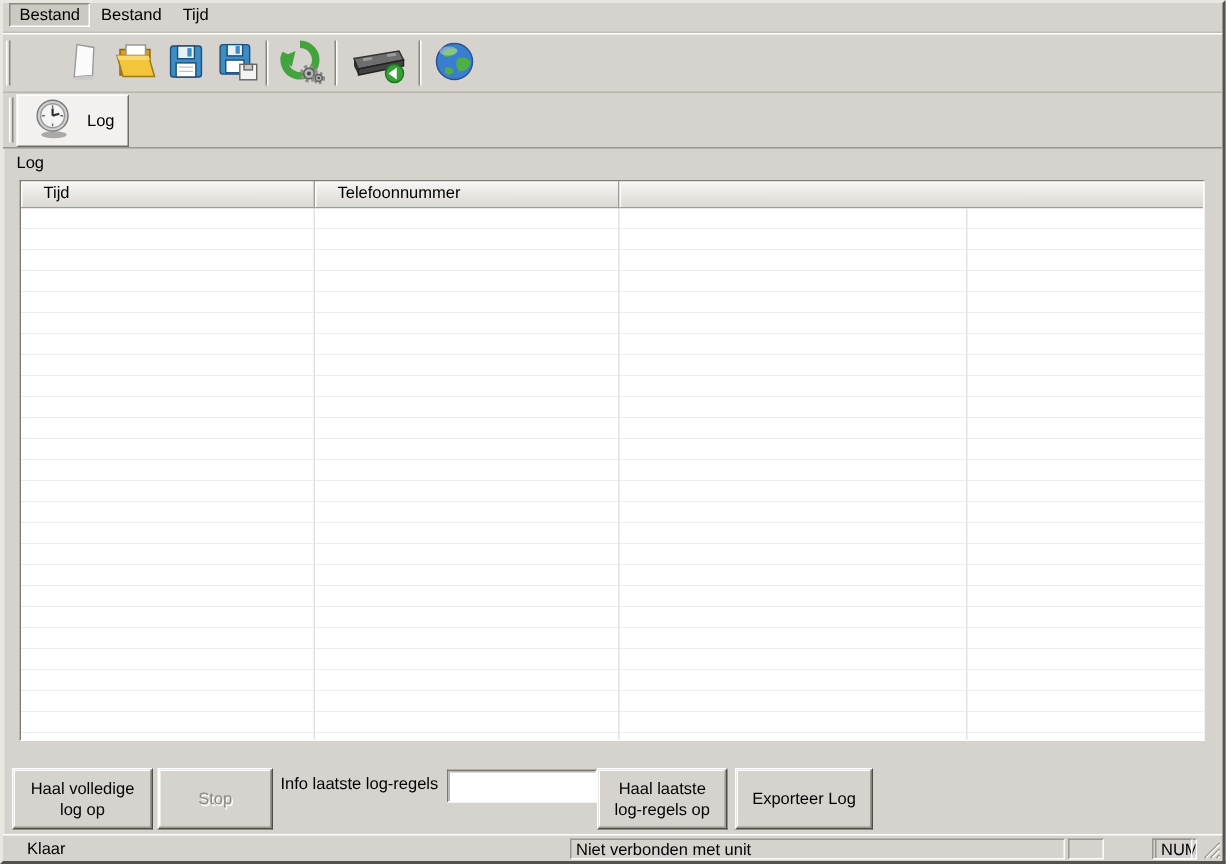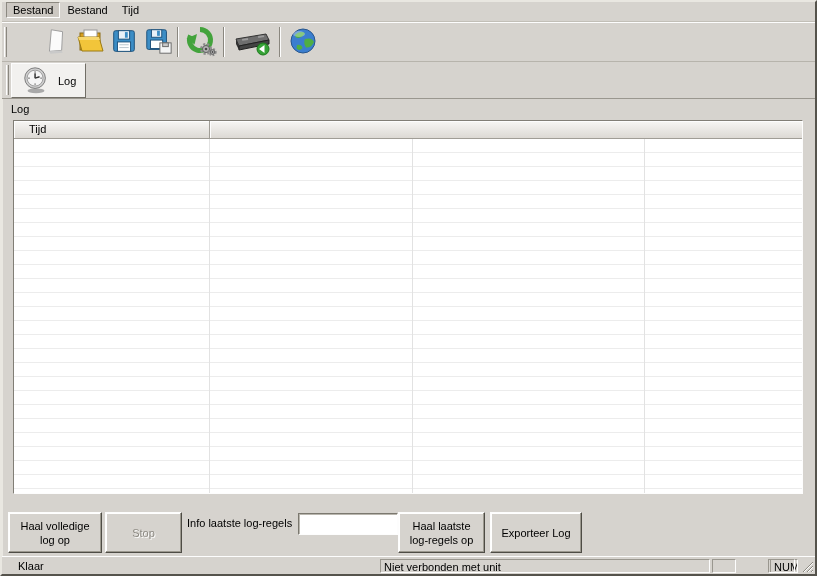--- a/index.html
+++ b/index.html
@@ -213,20 +213,21 @@
       <span>Log</span>
     </div>
   </div>
 
   <div class="client">
     <div class="log-label">Log</div>
 
     <div class="table-wrap">
       <div class="thead">
         <div class="th c0">Tijd</div>
+        <div class="th c1">Telefoonnummer</div>
         <div class="th c3"></div>
       </div>
       <div class="tbody">
         <div class="vline v0"></div>
         <div class="vline v1"></div>
         <div class="vline v2"></div>
       </div>
     </div>
 
     <div class="controls">

